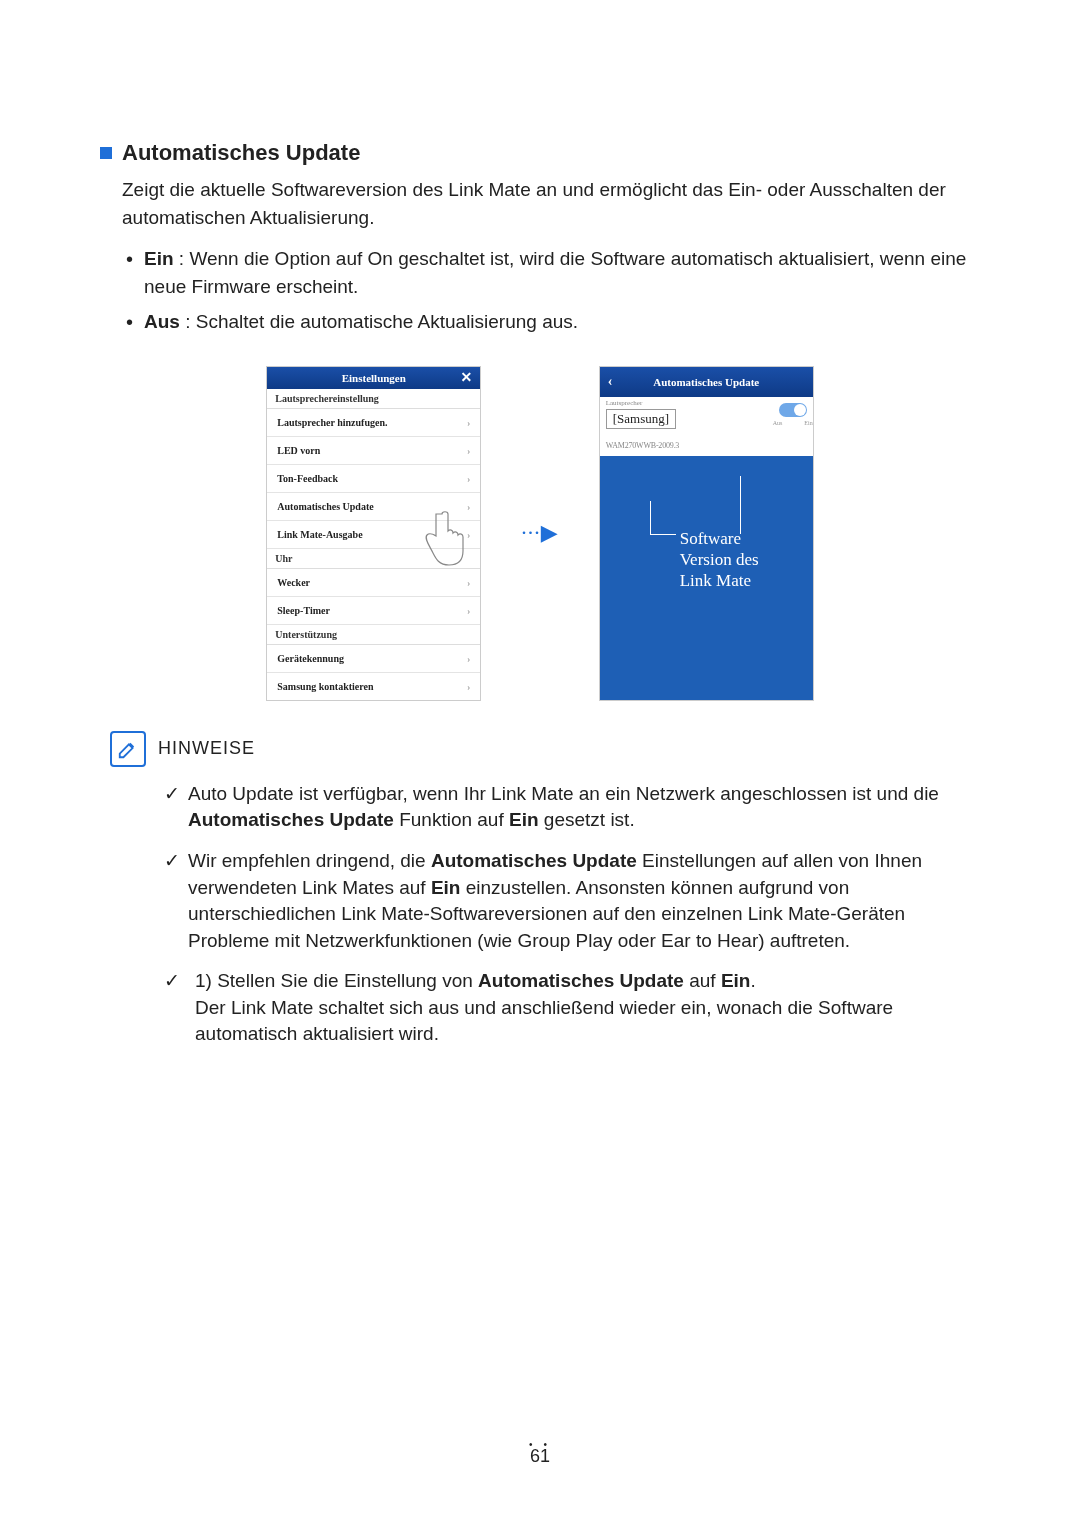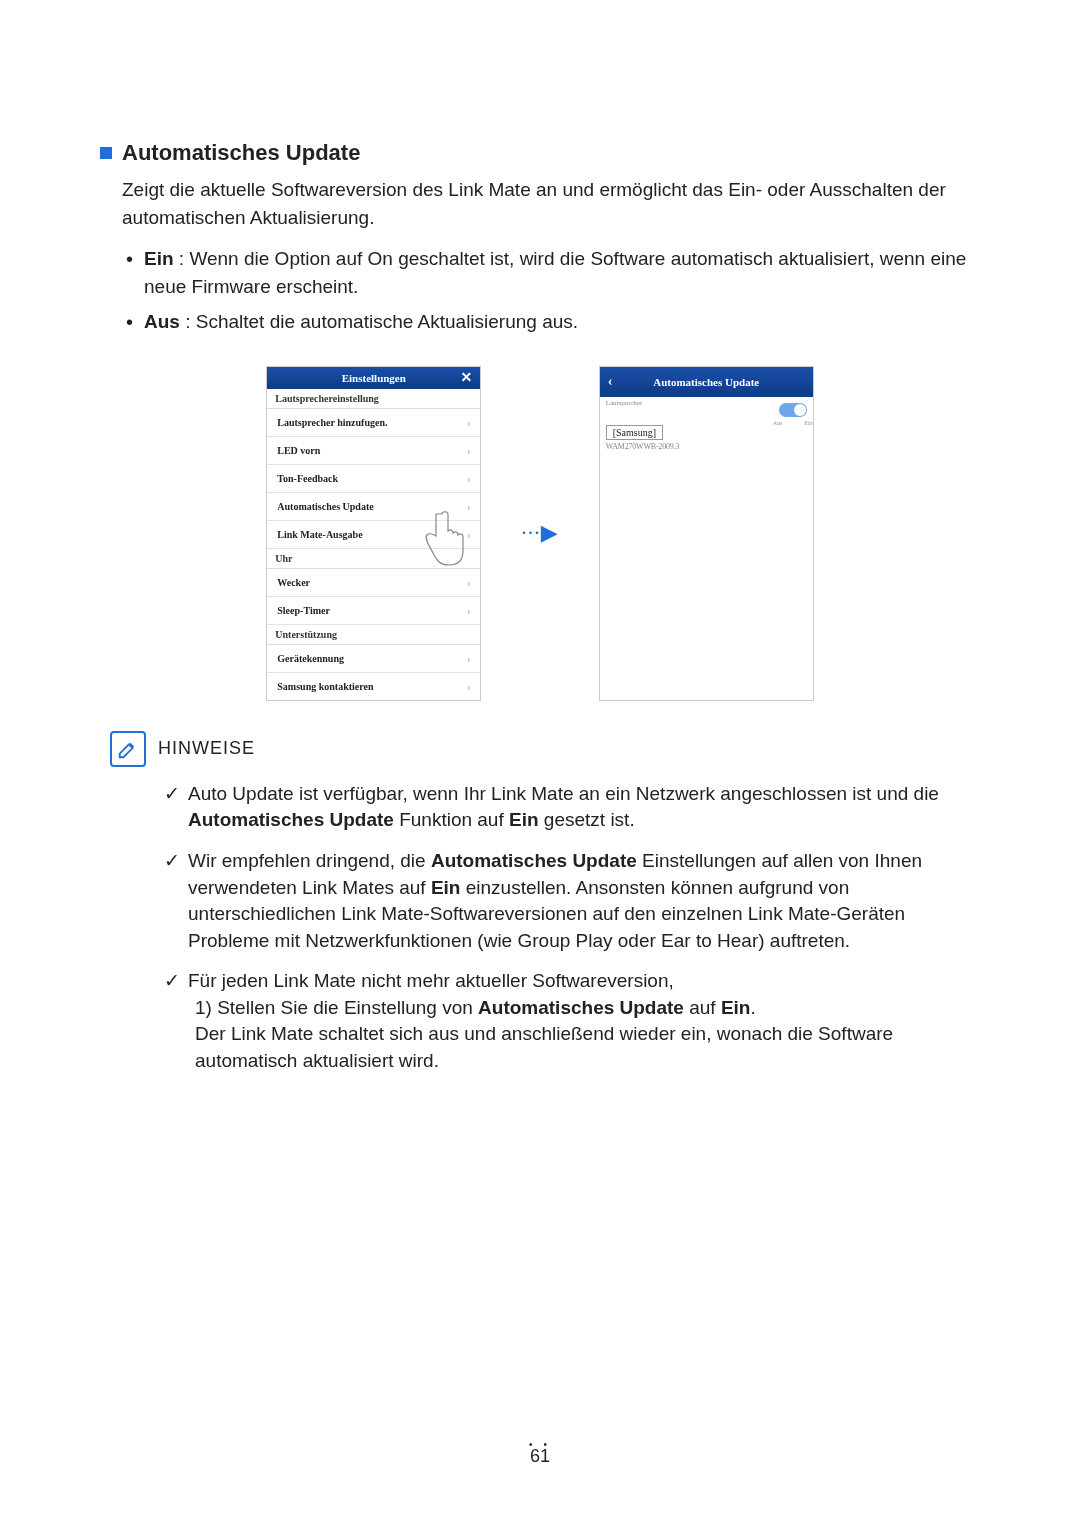--- a/index.html
+++ b/index.html
@@ -91,23 +91,23 @@
     font-size: 10px; font-weight: bold;
   }
   .chev { color: #aaa; font-size: 10px; }
 
   
   .rp-body { flex: 1; background: #1e5fb5; position: relative; }
   .rp-top-section { background: #fff; padding: 2px 6px 6px 6px; font-size: 8px; }
   .rp-speaker-label { color:#888; font-size:7px; }
   .rp-box {
     border: 1px solid #999; display: inline-block; padding: 1px 6px;
-    font-size: 10px; margin-top: 18px;
-  }
-  .rp-model { color:#888; font-size:8px; margin-top:2px; letter-spacing:-0.2px;}
+    font-size: 13px; margin-top: 2px;
+  }
+  .rp-model { color:#888; font-size:8px; margin-top:12px; letter-spacing:-0.2px;}
   .rp-toggle {
     position:absolute; right:6px; top:6px; width:28px; height:14px;
     background:#6fa8e8; border-radius:7px;
   }
   .rp-toggle::after {
     content:""; position:absolute; right:1px; top:1px; width:12px; height:12px;
     background:#fff; border-radius:50%;
   }
   .rp-toggle .lbls { position:absolute; bottom:-9px; width:40px; left:-6px;
     font-size:6px; color:#999; display:flex; justify-content:space-between;}
@@ -245,41 +245,49 @@
         <div class="rp-speaker-label">Lautsprecher</div>
         <div class="rp-box">[Samsung]</div>
         <div class="rp-model">WAM270WWB-2009.3</div>
         <div class="rp-toggle">
           <div class="lbls">
             <span>Aus</span>
             <span>Ein</span>
           </div>
         </div>
       </div>
+      <div class="rp-body">
+        <div class="annot-line1"></div>
+        <div class="annot-line2"></div>
+        <div class="annot">
+          <div>Software</div>
+          <div>Version des</div>
+          <div>Link Mate</div>
+        </div>
+      </div>
     </div>
   </div>
 
   <div class="notes-hdr">
     <div class="notes-icon">
       <svg width="22" height="22" viewBox="0 0 24 24">
           <path fill="none" stroke="#1f6fd8" stroke-width="2" d="M3 17 L13 7 L17 11 L7 21 L3 21 Z M14 6 L18 10"></path>
         </svg>
     </div>
     <div class="notes-title">HINWEISE</div>
   </div>
 
   <ul class="checks">
     <li>
       <span>Auto Update ist verfügbar, wenn Ihr Link Mate an ein Netzwerk angeschlossen ist und die </span><span class="b">Automatisches Update</span><span> Funktion auf </span><span class="b">Ein</span><span> gesetzt ist.</span>
     </li>
     <li>
       <span>Wir empfehlen dringend, die </span><span class="b">Automatisches Update</span><span> Einstellungen auf allen von Ihnen verwendeten Link Mates auf </span><span class="b">Ein</span><span> einzustellen. Ansonsten können aufgrund von unterschiedlichen Link Mate-Softwareversionen auf den einzelnen Link Mate-Geräten Probleme mit Netzwerkfunktionen (wie Group Play oder Ear to Hear) auftreten.</span>
     </li>
     <li>
-      <span>Für jeden Link Mate nicht mehr aktueller Softwareversion,</span>
       <div class="sub">
         <span>1) Stellen Sie die Einstellung von </span><span class="b">Automatisches Update</span><span> auf </span><span class="b">Ein</span><span>.</span>
       </div>
       <div class="sub">Der Link Mate schaltet sich aus und anschließend wieder ein, wonach die Software automatisch aktualisiert wird.</div>
     </li>
   </ul>
 
 </div>
 
 <div class="page-num">

